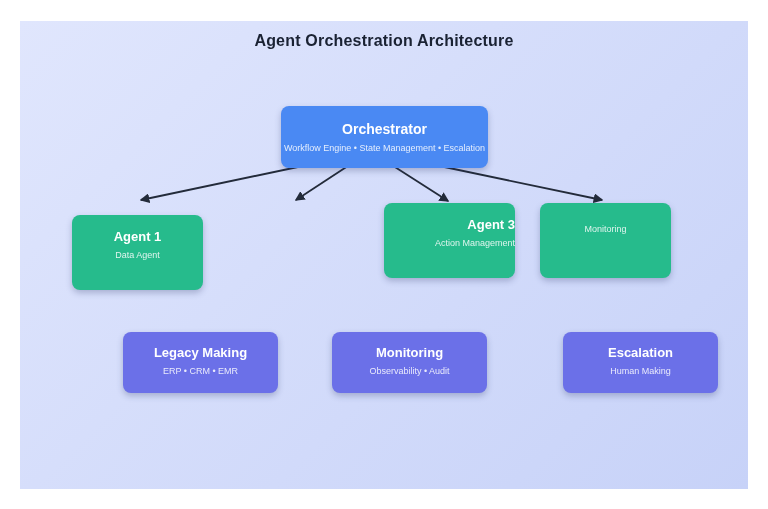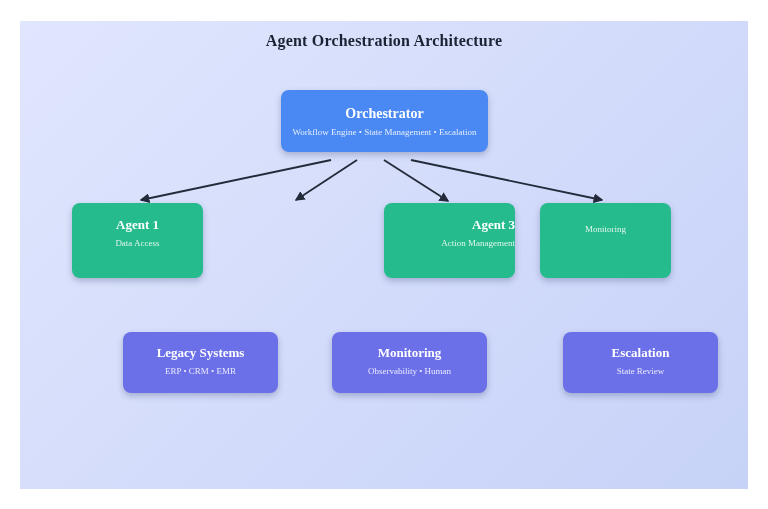--- a/index.html
+++ b/index.html
@@ -8,21 +8,20 @@
     width: 768px;
     height: 509px;
     background: #ffffff;
     font-family: "Liberation Sans", sans-serif;
     overflow: hidden;
   }
   .page {
     position: relative;
     width: 768px;
     height: 509px;
-    font-family: Liberation Serif, serif;
   }
   .canvas {
     position: absolute;
     left: 20px;
     top: 21px;
     width: 728px;
     height: 468px;
     background: linear-gradient(135deg, var(--canvas-top, #e0e6fd) 0%, var(--canvas-bottom, #c7d2f8) 100%);
   }
   .diagram-title {
@@ -65,36 +64,36 @@
     line-height: 14px;
   }
   .node-subtitle {
     font-size: 9px;
     line-height: 10px;
     margin-top: 6px;
     color: rgba(255, 255, 255, 0.85);
   }
   .orchestrator {
     left: 261px;
-    top: 69px;
+    top: 85px;
     width: 207px;
     height: 62px;
     padding-top: 16px;
     background: var(--node-blue, #4a89f3);
   }
   .orchestrator .node-title { font-size: 14px; line-height: 15px; }
   .orchestrator .node-subtitle { margin-top: 6px; }
   .agent {
     top: 182px;
     width: 131px;
     height: 75px;
     padding-top: 15px;
     background: var(--node-green, #26bb8c);
   }
-  .agent-1 { left: 52px; }
+  .agent-1 { left: 52px; margin-top: 12px; }
   .agent-2 { left: 209px; }
   .agent-3 { left: 364px; text-align: right; }
   .agent-4 { left: 520px; }
   .system {
     top: 311px;
     width: 155px;
     height: 61px;
     padding-top: 14px;
     background: var(--node-purple, #6b70e8);
   }
@@ -122,42 +121,42 @@
       <line x1="391" y1="139" x2="582" y2="179" marker-end="url(#arrow)"></line>
     </svg>
 
     <div class="node orchestrator">
       <div class="node-title">Orchestrator</div>
       <div class="node-subtitle">Workflow Engine • State Management • Escalation</div>
     </div>
 
     <div class="node agent agent-1">
       <div class="node-title">Agent 1</div>
-      <div class="node-subtitle">Data Access</div>
+      <div class="node-subtitle">Data Agent</div>
     </div>
 
 
     <div class="node agent agent-3">
       <div class="node-title">Agent 3</div>
       <div class="node-subtitle">Action Management</div>
     </div>
 
     <div class="node agent agent-4">
       <div class="node-subtitle">Monitoring</div>
     </div>
 
     <div class="node system system-1">
-      <div class="node-title">Legacy Systems</div>
+      <div class="node-title">Legacy Making</div>
       <div class="node-subtitle">ERP • CRM • EMR</div>
     </div>
 
     <div class="node system system-2">
       <div class="node-title">Monitoring</div>
-      <div class="node-subtitle">Observability • Human</div>
+      <div class="node-subtitle">Observability • Audit</div>
     </div>
 
     <div class="node system system-3">
       <div class="node-title">Escalation</div>
-      <div class="node-subtitle">State Review</div>
+      <div class="node-subtitle">Human Making</div>
     </div>
 
   </div>
 </div>
 
 </body></html>

